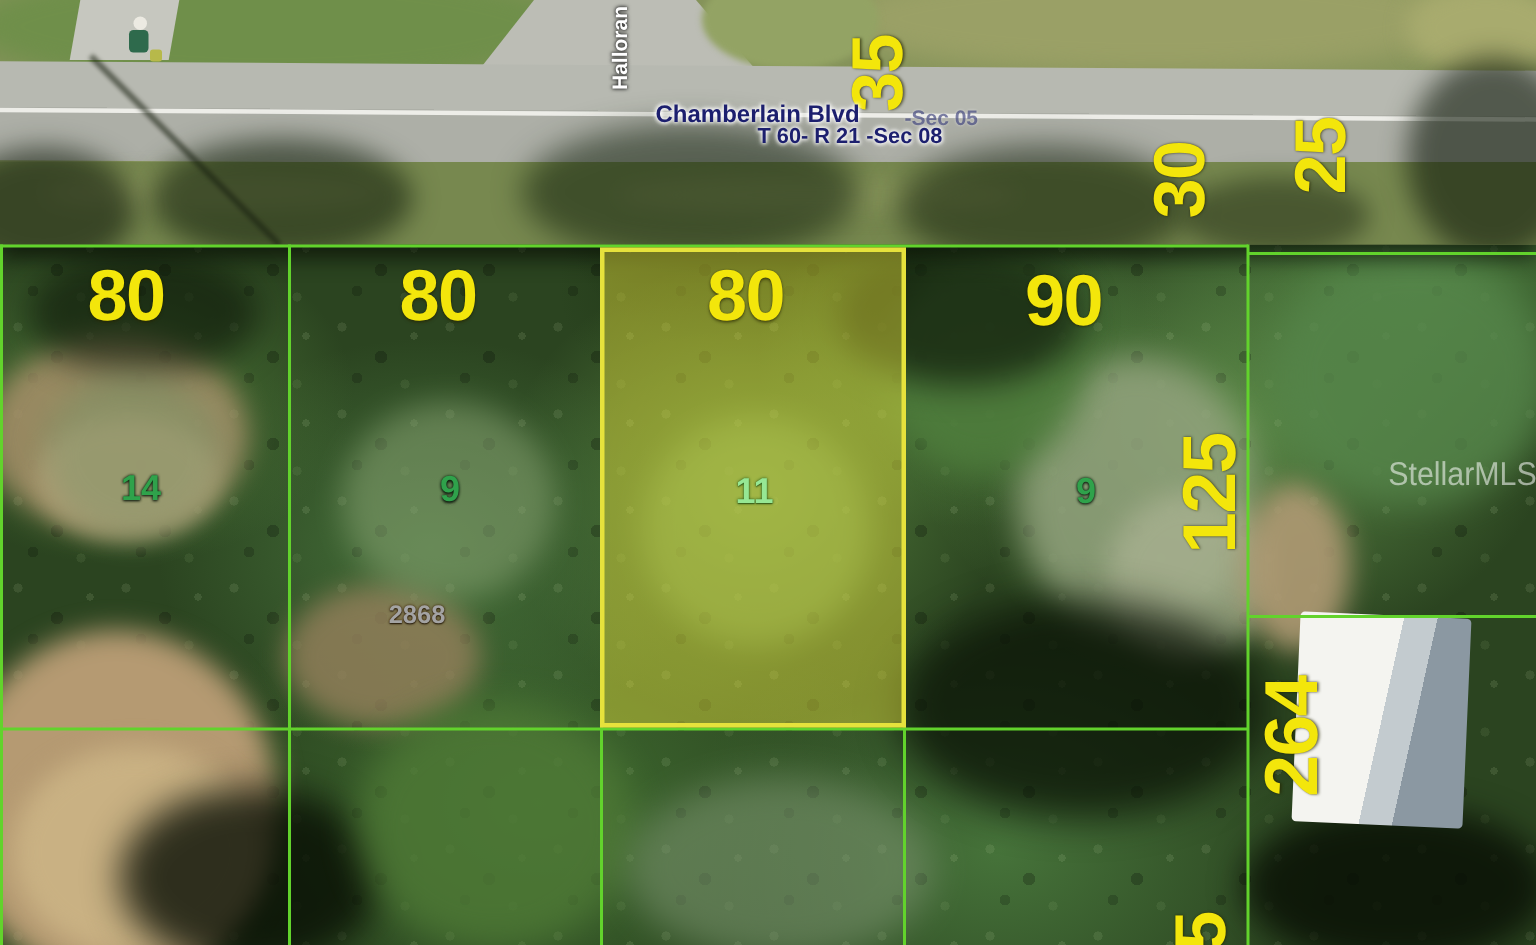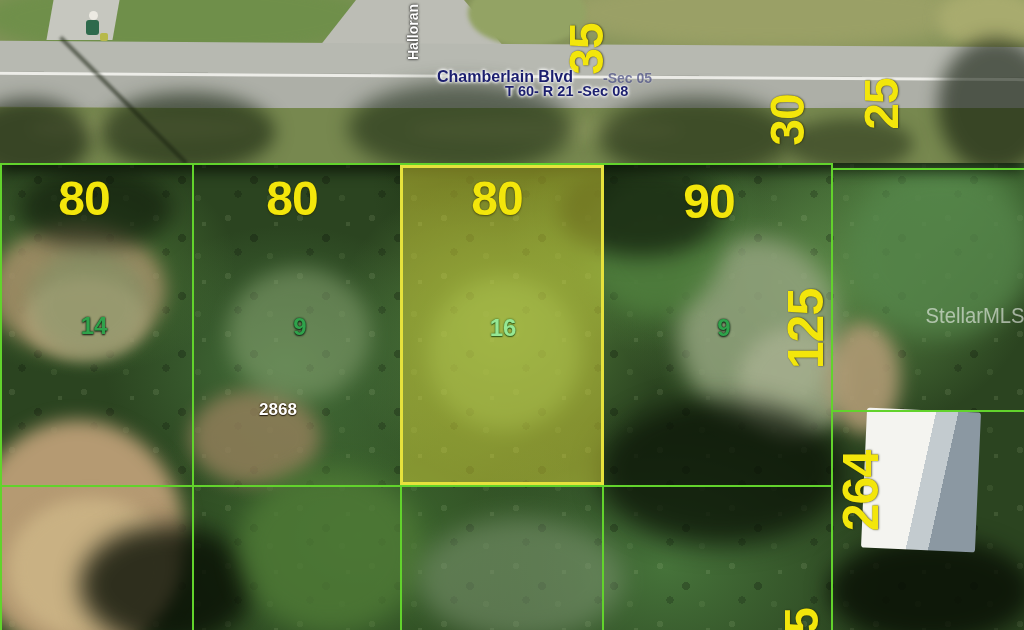--- a/index.html
+++ b/index.html
@@ -103,21 +103,21 @@
     text-shadow:0 1px 2px rgba(40,40,0,.6),0 0 1px rgba(0,0,0,.45);}
   .vdim{transform:translate(-50%,-50%) rotate(-90deg);}
   .big{font-size:50px;}
   #d80a{left:84px;top:198px;} #d80b{left:292px;top:198px;} #d80c{left:497px;top:198px;}
   #d90{left:709px;top:201px;}
   #d35{left:586px;top:49px;} #d30{left:787px;top:120px;} #d25{left:881px;top:104px;}
   #d125{left:806px;top:329px;} #d264{left:861px;top:491px;} #d5{left:801px;top:621px;}
   .lotnum{font-size:24px;color:#2fa24b;text-shadow:0 0 2px #06230c,0 1px 2px rgba(0,0,0,.8);}
   #n12{left:94px;top:326px;} #n11{left:300px;top:327px;} #n9{left:724px;top:328px;}
   #n10{left:503px;top:328px;color:#96e794;text-shadow:0 0 2px rgba(20,80,20,.9),0 1px 1px rgba(0,40,0,.6);}
-  #pid{left:278px;top:410px;font-size:17px;color:#ffffff;text-shadow:0 0 2px #3a2000,0 1px 1px rgba(0,0,0,.8);}
+  #pid{left:278px;top:410px;font-size:17px;color:#a3a3a3;text-shadow:0 0 2px #3a2000,0 1px 1px rgba(0,0,0,.8);}
 
   .roadlab{position:absolute;transform:translate(0,-50%);white-space:nowrap;font-weight:bold;z-index:30;
     color:#1c1f6e;text-shadow:0 0 3px #fff,0 0 3px #fff,0 0 4px rgba(255,255,255,.9);text-align:right;}
   #lchamb{left:437px;top:77px;font-size:16px;}
   #lsec05{left:603px;top:78px;font-size:14px;color:rgba(40,45,110,.6);
     text-shadow:0 0 2px rgba(255,255,255,.5);}
   #ltown{left:505px;top:91px;font-size:14.5px;}
   #lhall{left:413px;top:32px;font-size:14px;font-weight:bold;color:#fff;white-space:nowrap;z-index:30;
     position:absolute;transform:translate(-50%,-50%) rotate(-90deg);
     text-shadow:0 0 2px #333,0 0 3px rgba(0,0,0,.8);}
@@ -200,21 +200,21 @@
   <div class="lab dim" id="d90">90</div>
   <div class="lab dim vdim" id="d35">35</div>
   <div class="lab dim vdim" id="d30">30</div>
   <div class="lab dim vdim" id="d25">25</div>
   <div class="lab dim vdim big" id="d125">125</div>
   <div class="lab dim vdim big" id="d264">264</div>
   <div class="lab dim vdim" id="d5">5</div>
 
   <div class="lab lotnum" id="n12">14</div>
   <div class="lab lotnum" id="n11">9</div>
-  <div class="lab lotnum" id="n10">16</div>
+  <div class="lab lotnum" id="n10">11</div>
   <div class="lab lotnum" id="n9">9</div>
   <div class="lab" id="pid">2868</div>
 
   <div class="roadlab" id="lchamb">Chamberlain Blvd</div>
   <div class="roadlab" id="lsec05">-Sec 05</div>
   <div class="roadlab" id="ltown">T 60- R 21 -Sec 08</div>
   <div id="lhall">Halloran</div>
 
   <div id="watermark">StellarMLS</div>
 

